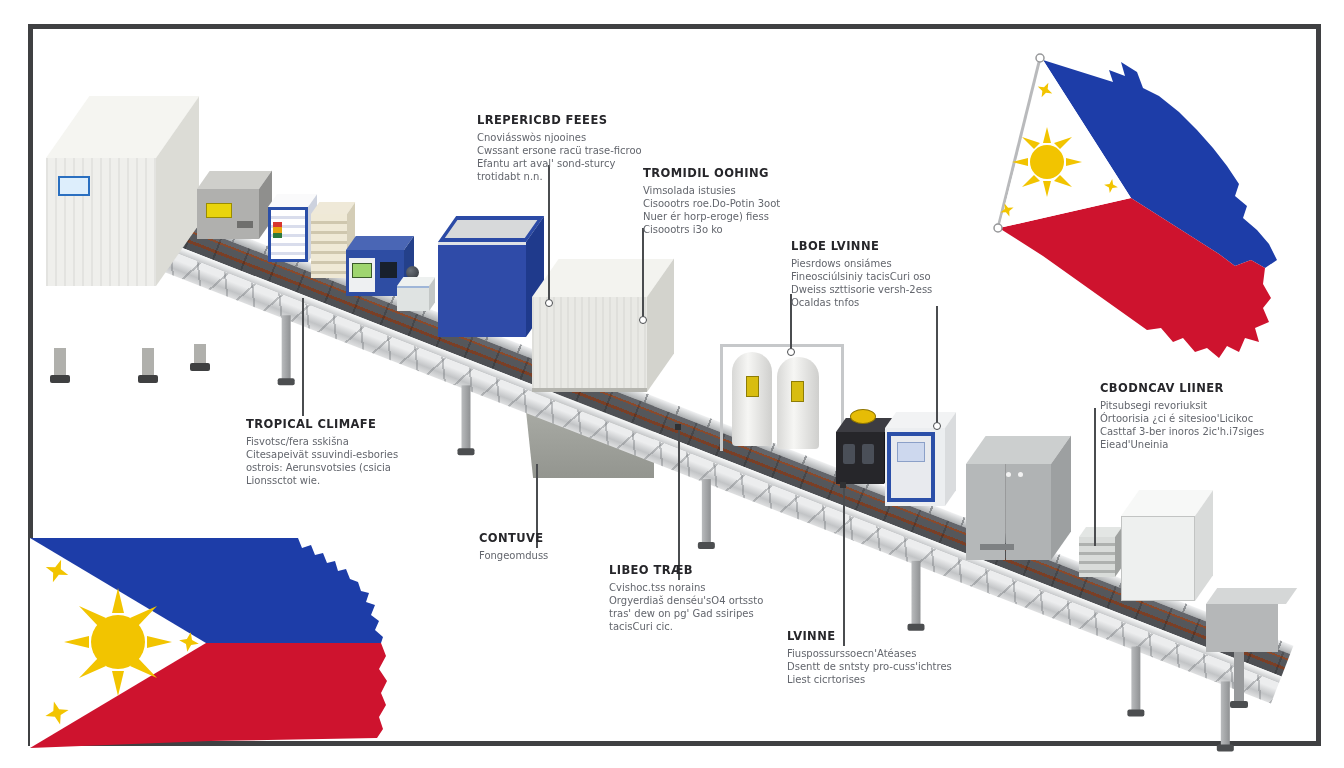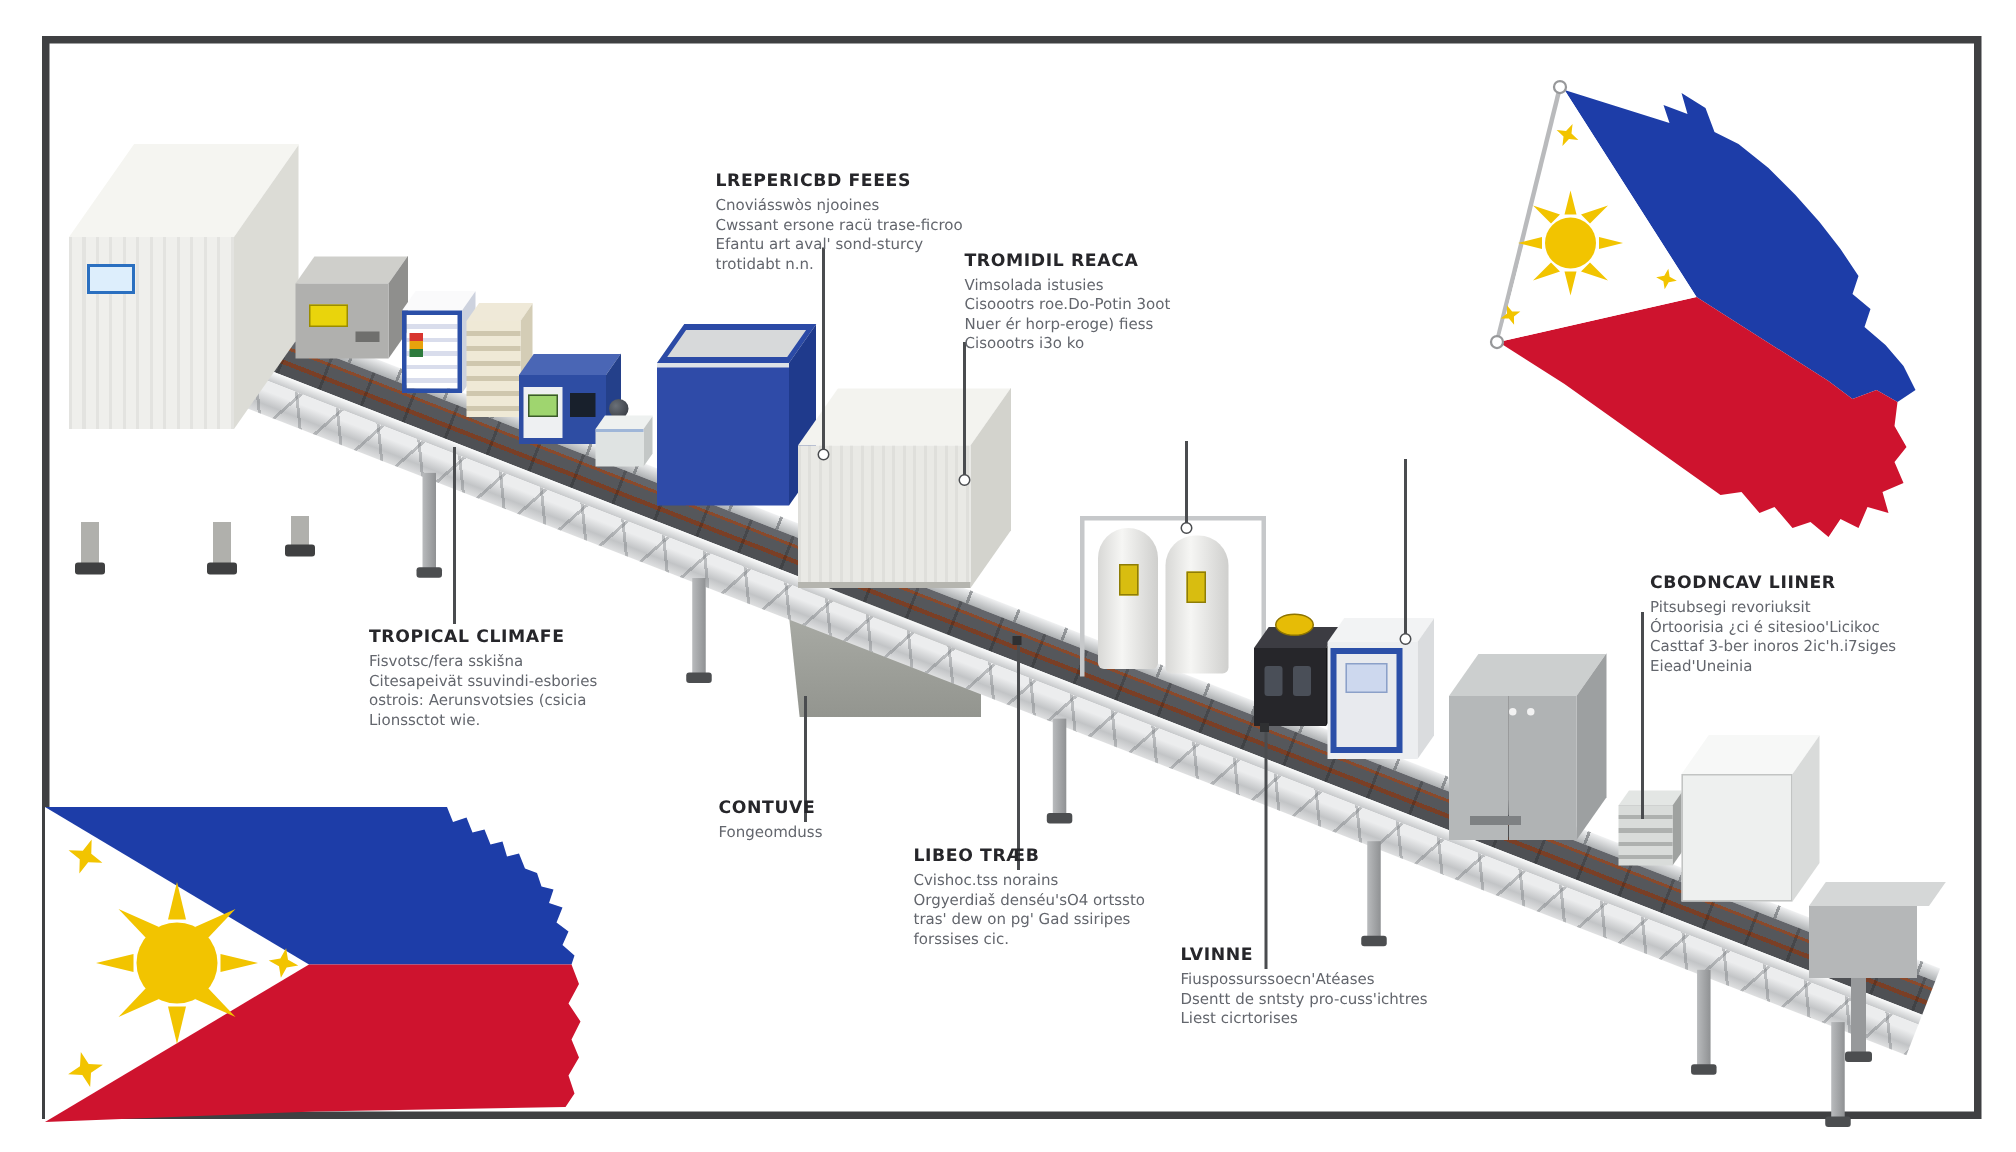--- a/index.html
+++ b/index.html
@@ -292,25 +292,32 @@
   <div class="csq S9"></div>
 
   <div class="callout c1">
     <div class="title">LREPERICBD FEEES</div>
     <div class="ln">Cnoviásswòs njooines</div>
     <div class="ln">Cwssant ersone racü trase-ficroo</div>
     <div class="ln">Efantu art aval' sond-sturcy</div>
     <div class="ln">trotidabt n.n.</div>
   </div>
   <div class="callout c2">
-    <div class="title">TROMIDIL REACA</div>
+    <div class="title">TROMIDIL OOHING</div>
     <div class="ln">Vimsolada istusies</div>
     <div class="ln">Cisoootrs roe.Do-Potin 3oot</div>
     <div class="ln">Nuer ér horp-eroge) fiess</div>
     <div class="ln">Cisoootrs i3o ko</div>
+  </div>
+  <div class="callout c3">
+    <div class="title">LBOE LVINNE</div>
+    <div class="ln">Piesrdows onsiámes</div>
+    <div class="ln">Fineosciúlsiniy tacisCuri oso</div>
+    <div class="ln">Dweiss szttisorie versh-2ess</div>
+    <div class="ln">Ocaldas tnfos</div>
   </div>
   <div class="callout c5">
     <div class="title">CBODNCAV LIINER</div>
     <div class="ln">Pitsubsegi revoriuksit</div>
     <div class="ln">Órtoorisia ¿ci é sitesioo'Licikoc</div>
     <div class="ln">Casttaf 3-ber inoros 2ic'h.i7siges</div>
     <div class="ln">Eiead'Uneinia</div>
   </div>
   <div class="callout c7">
     <div class="title">CONTUVE</div>
@@ -321,21 +328,21 @@
     <div class="ln">Fisvotsc/fera sskišna</div>
     <div class="ln">Citesapeivät ssuvindi-esbories</div>
     <div class="ln">ostrois: Aerunsvotsies (csicia</div>
     <div class="ln">Lionssctot wie.</div>
   </div>
   <div class="callout c8">
     <div class="title">LIBEO TRÆB</div>
     <div class="ln">Cvishoc.tss norains</div>
     <div class="ln">Orgyerdiaš denséu'sO4 ortssto</div>
     <div class="ln">tras' dew on pg' Gad ssiripes</div>
-    <div class="ln">forssises cic.</div>
+    <div class="ln">tacisCuri cic.</div>
   </div>
   <div class="callout c9">
     <div class="title">LVINNE</div>
     <div class="ln">Fiuspossurssoecn'Atéases</div>
     <div class="ln">Dsentt de sntsty pro-cuss'ichtres</div>
     <div class="ln">Liest cicrtorises</div>
   </div>
 
   <svg class="flag-bl" viewBox="0 0 366 210">
     <polygon fill="#1d3da8" points="0,0 268,0 272,10 281,7 285,17 293,15 297,25 305,23 308,33 316,31

